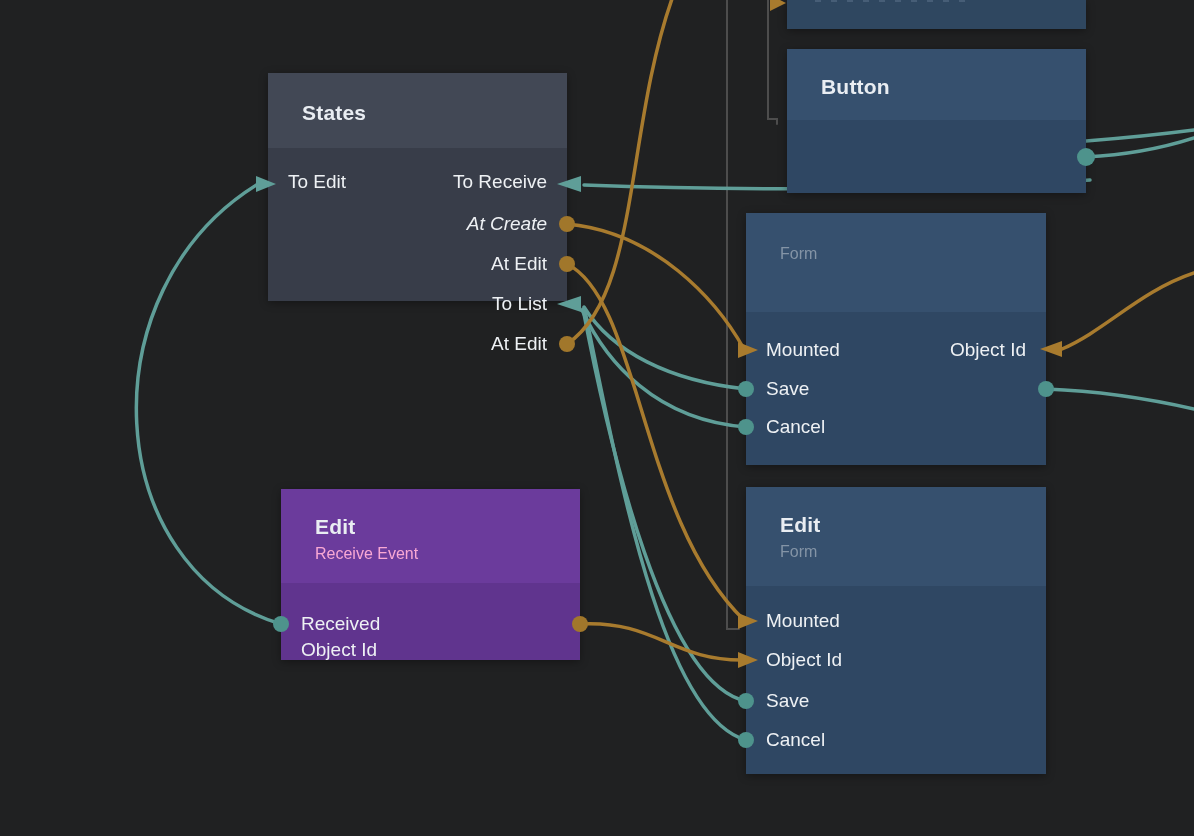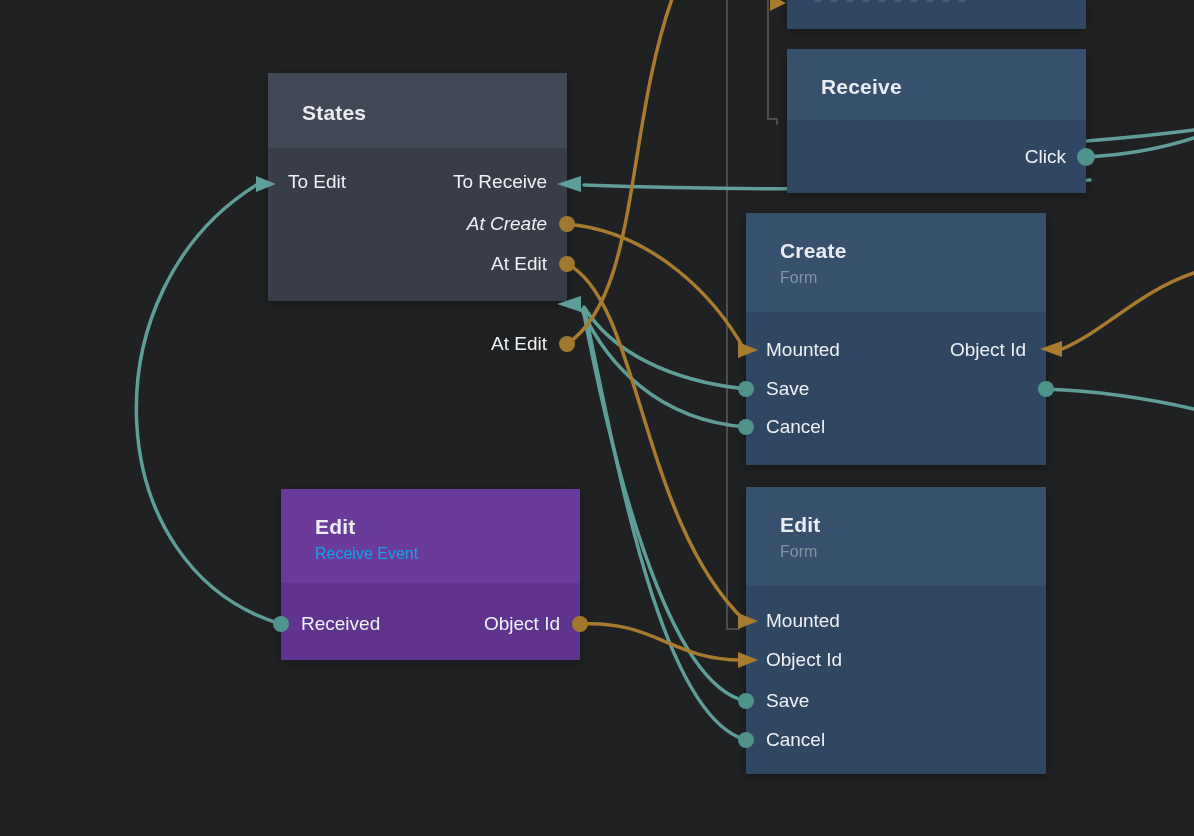--- a/index.html
+++ b/index.html
@@ -13,21 +13,21 @@
   .hd{box-sizing:border-box;padding:26px 20px 0 34px;}
   .title{font-size:21px;font-weight:600;color:#e9edf2;letter-spacing:.2px;}
   .sub{font-size:16px;margin-top:6px;color:#8494a6;}
   .row{position:absolute;left:20px;right:20px;height:26px;line-height:26px;
        font-size:19px;color:#eef1f4;display:flex;justify-content:space-between;white-space:nowrap;}
   .row .only-right{margin-left:auto;}
   
   .blue  .hd-bg{background:#36506e;} .blue  .body-bg{background:#2f4763;}
   .gray  .hd-bg{background:#424855;} .gray  .body-bg{background:#383d49;}
   .purple .hd-bg{background:#6b3b9c;} .purple .body-bg{background:#60348e;}
-  .purple .sub{color:#0ea5e9;}
+  .purple .sub{color:#f9a8d4;}
   .hd-bg,.body-bg{position:absolute;left:0;right:0;}
   
   #n-partial{left:787px;top:0;width:299px;height:29px;background:#2f4760;}
   #n-partial .glyph-tips{position:absolute;top:0;left:28px;width:150px;height:2px;opacity:.55;
      background:repeating-linear-gradient(90deg,#5a7089 0 6px,transparent 6px 16px);}
   #n-button{left:787px;top:49px;width:299px;height:144px;}
   #n-button .hd-bg{top:0;height:71px;} #n-button .body-bg{top:71px;bottom:0;}
   #n-states{left:268px;top:73px;width:299px;height:228px;}
   #n-states .hd-bg{top:0;height:75px;} #n-states .body-bg{top:75px;bottom:0;}
   #n-create{left:746px;top:213px;width:300px;height:252px;}
@@ -69,53 +69,52 @@
   </svg>
 
   <div class="node" id="n-partial">
     <div class="glyph-tips"></div>
   </div>
 
   <div class="node blue" id="n-button">
     <div class="hd-bg"></div>
     <div class="body-bg"></div>
     <div class="hd">
-      <div class="title">Receive</div>
-    </div>
-    <div class="row" style="top:95px;">
-      <span class="only-right">Click</span>
+      <div class="title">Button</div>
     </div>
   </div>
 
   <div class="node gray" id="n-states">
     <div class="hd-bg"></div>
     <div class="body-bg"></div>
     <div class="hd" style="padding-top:28px;">
       <div class="title">States</div>
     </div>
     <div class="row" style="top:96px;">
       <span>To Edit</span>
       <span>To Receive</span>
     </div>
     <div class="row" style="top:138px;font-style:italic;">
       <span class="only-right">At Create</span>
     </div>
     <div class="row" style="top:178px;align-items:flex-end;">
       <span class="only-right">At Edit</span>
     </div>
+    <div class="row" style="top:218px;">
+      <span class="only-right">To List</span>
+    </div>
     <div class="row" style="top:258px;">
       <span class="only-right">At Edit</span>
     </div>
   </div>
 
   <div class="node blue" id="n-create">
     <div class="hd-bg"></div>
     <div class="body-bg"></div>
     <div class="hd">
-      <div class="title">Create</div>
       <div class="sub">Form</div>
     </div>
     <div class="row" style="top:124px;">
       <span>Mounted</span>
       <span>Object Id</span>
     </div>
     <div class="row" style="top:163px;">
       <span>Save</span>
     </div>
     <div class="row" style="top:201px;">
@@ -123,21 +122,21 @@
     </div>
   </div>
 
   <div class="node purple" id="n-editrcv">
     <div class="hd-bg"></div>
     <div class="body-bg"></div>
     <div class="hd">
       <div class="title">Edit</div>
       <div class="sub">Receive Event</div>
     </div>
-    <div class="row" style="top:122px;">
+    <div class="row" style="top:122px;flex-direction:column;">
       <span>Received</span>
       <span>Object Id</span>
     </div>
   </div>
 
   <div class="node blue" id="n-editform">
     <div class="hd-bg"></div>
     <div class="body-bg"></div>
     <div class="hd">
       <div class="title">Edit</div>

